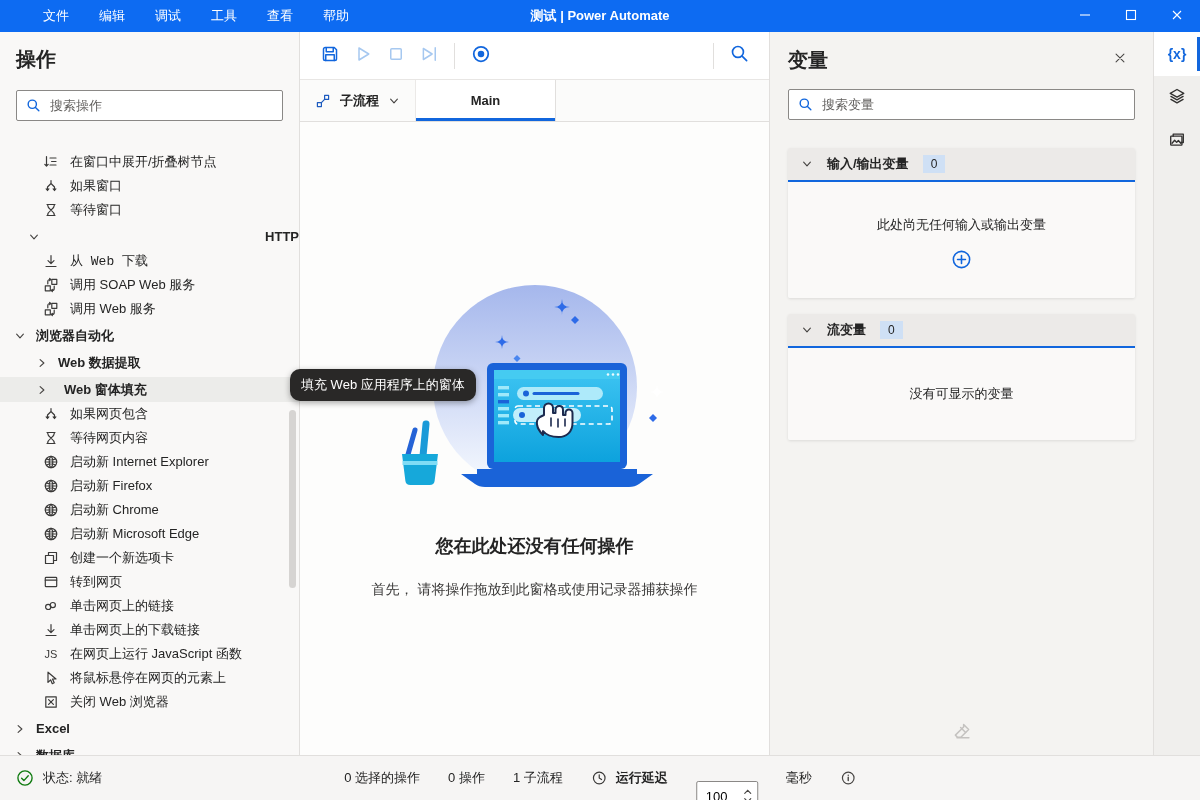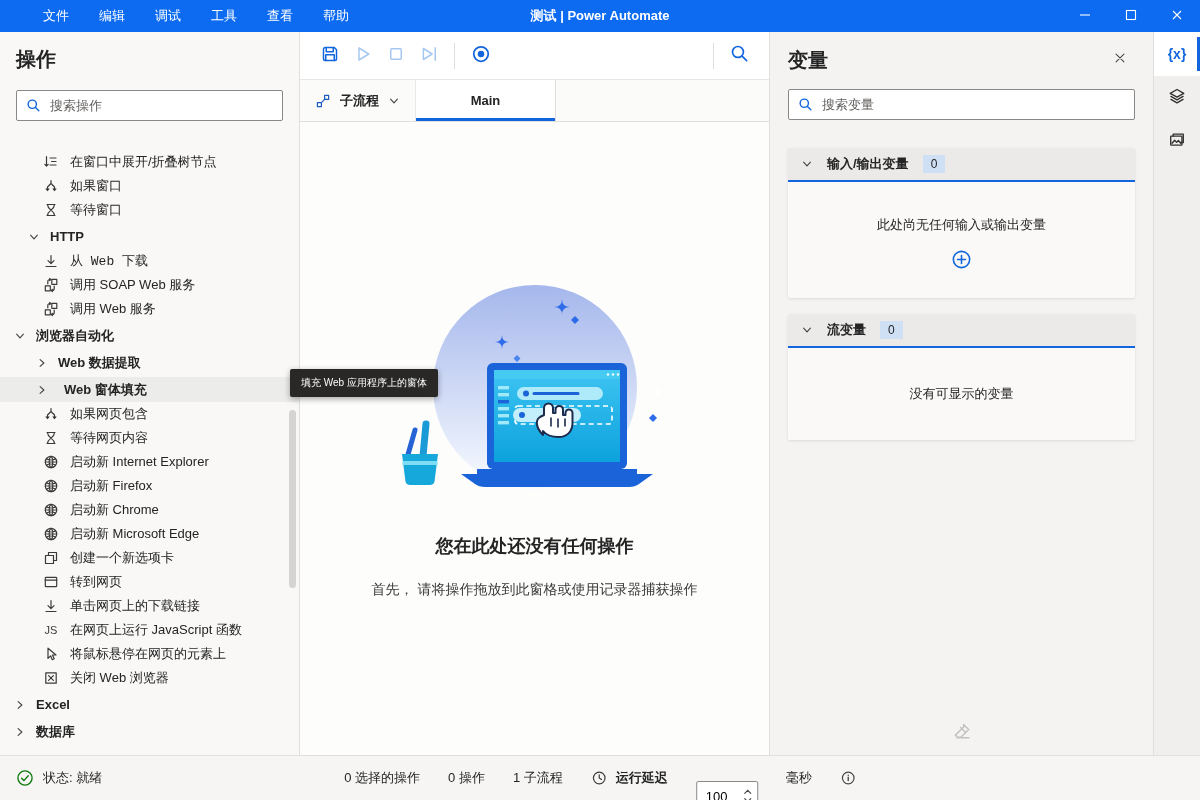--- a/index.html
+++ b/index.html
@@ -46,22 +46,22 @@
   .sficon { color:#1d5bbf; display:flex; }
   .tabdiv { width:1px; background:#ebe9e7; height:100%; }
   .maintab { width:140px; background:#fff; border-right:1px solid #e1dfdd; display:flex; align-items:center; justify-content:center;
     font-size:13px; font-weight:700; box-shadow:inset 0 -3px 0 #1166dd; cursor:pointer; }
   .canvas { flex:1; position:relative; }
   .empty { position:absolute; left:0; right:0; top:150px; display:flex; flex-direction:column; align-items:center;gap:8px; }
   .empty-title { margin-top:24px; font-size:18px; font-weight:700; }
   .empty-sub { margin-top:13px; font-size:14px; color:#3b3a39; width:385px; text-align:center; line-height:1.45; }
 
   
-  .tooltip { position:absolute; left:290px; top:369px; background:#292827; color:#fff; font-size:10px;
-    padding:7px 11px; border-radius:2px; z-index:60; box-shadow:0 2px 6px rgba(0,0,0,.35); white-space:nowrap; }
+  .tooltip { position:absolute; left:290px; top:369px; background:#292827; color:#fff; font-size:13px;
+    padding:7px 11px; border-radius:10px; z-index:60; box-shadow:0 2px 6px rgba(0,0,0,.35); white-space:nowrap; }
 
   
   .right-panel { width:383px; min-width:383px; background:#f4f3f1; padding:0 18px; position:relative; }
   .rp-head { display:flex; align-items:center; margin-top:13px; height:30px; }
   .rp-title { font-size:20px; font-weight:700; }
   .rp-close { margin-left:auto; width:30px; height:30px; display:flex; align-items:center; justify-content:center; color:#484644; cursor:pointer; }
   .right-panel .searchbox { margin:14px 0 0; }
   .vcard { margin-top:28px; border-radius:2px; overflow:hidden; box-shadow:0 1px 3px rgba(0,0,0,.10); }
   .vcard.second { margin-top:16px; }
   .vc-head { height:34px; background:#eceae8; border-bottom:2px solid #1166dd; display:flex; align-items:center;
@@ -159,21 +159,21 @@
           <span>如果窗口</span>
         </div>
         <div class="trow" style="padding-left: 42px;">
           <span class="ticon">
             <svg width="16" height="16" viewBox="0 0 16 16" fill="none" stroke="currentColor" stroke-width="1.2" stroke-linecap="round" stroke-linejoin="round">
               <path d="M4 2.5h8M4 13.5h8M4.6 3c0 5 6.8 5.3 6.8 10.3M11.4 3c0 5-6.8 5.3-6.8 10.3"></path>
             </svg>
           </span>
           <span>等待窗口</span>
         </div>
-        <div class="trow g" style="padding-left: 28px;">
+        <div class="trow g" style="padding-left: 28px; justify-content: space-between;">
           <span class="chev">
             <svg width="12" height="12" viewBox="0 0 16 16" fill="none" stroke="currentColor" stroke-width="1.2" stroke-linecap="round" stroke-linejoin="round">
               <path d="M3.5 5.5L8 10.5l4.5-5" stroke-width="1.5"></path>
             </svg>
           </span>
           <span>HTTP</span>
         </div>
         <div class="trow" style="padding-left: 42px; font-family: Liberation Mono, monospace;">
           <span class="ticon">
             <svg width="16" height="16" viewBox="0 0 16 16" fill="none" stroke="currentColor" stroke-width="1.2" stroke-linecap="round" stroke-linejoin="round">
@@ -291,20 +291,29 @@
           <span>创建一个新选项卡</span>
         </div>
         <div class="trow" style="padding-left: 42px;">
           <span class="ticon">
             <svg width="16" height="16" viewBox="0 0 16 16" fill="none" stroke="currentColor" stroke-width="1.2" stroke-linecap="round" stroke-linejoin="round">
               <rect x="2.3" y="3.3" width="11.4" height="9.4" rx="0.8"></rect>
               <path d="M2.3 6.2h11.4"></path>
             </svg>
           </span>
           <span>转到网页</span>
+        </div>
+        <div class="trow" style="padding-left: 42px;">
+          <span class="ticon">
+            <svg width="16" height="16" viewBox="0 0 16 16" fill="none" stroke="currentColor" stroke-width="1.2" stroke-linecap="round" stroke-linejoin="round">
+              <circle cx="5.2" cy="8.9" r="2.6"></circle>
+              <circle cx="9.8" cy="7.1" r="2.6"></circle>
+            </svg>
+          </span>
+          <span>单击网页上的链接</span>
         </div>
         <div class="trow" style="padding-left: 42px;">
           <span class="ticon">
             <svg width="16" height="16" viewBox="0 0 16 16" fill="none" stroke="currentColor" stroke-width="1.2" stroke-linecap="round" stroke-linejoin="round">
               <path d="M8 2.5v8M5 7.7l3 3 3-3M3 13.5h10"></path>
             </svg>
           </span>
           <span>单击网页上的下载链接</span>
         </div>
         <div class="trow" style="padding-left: 42px;">

